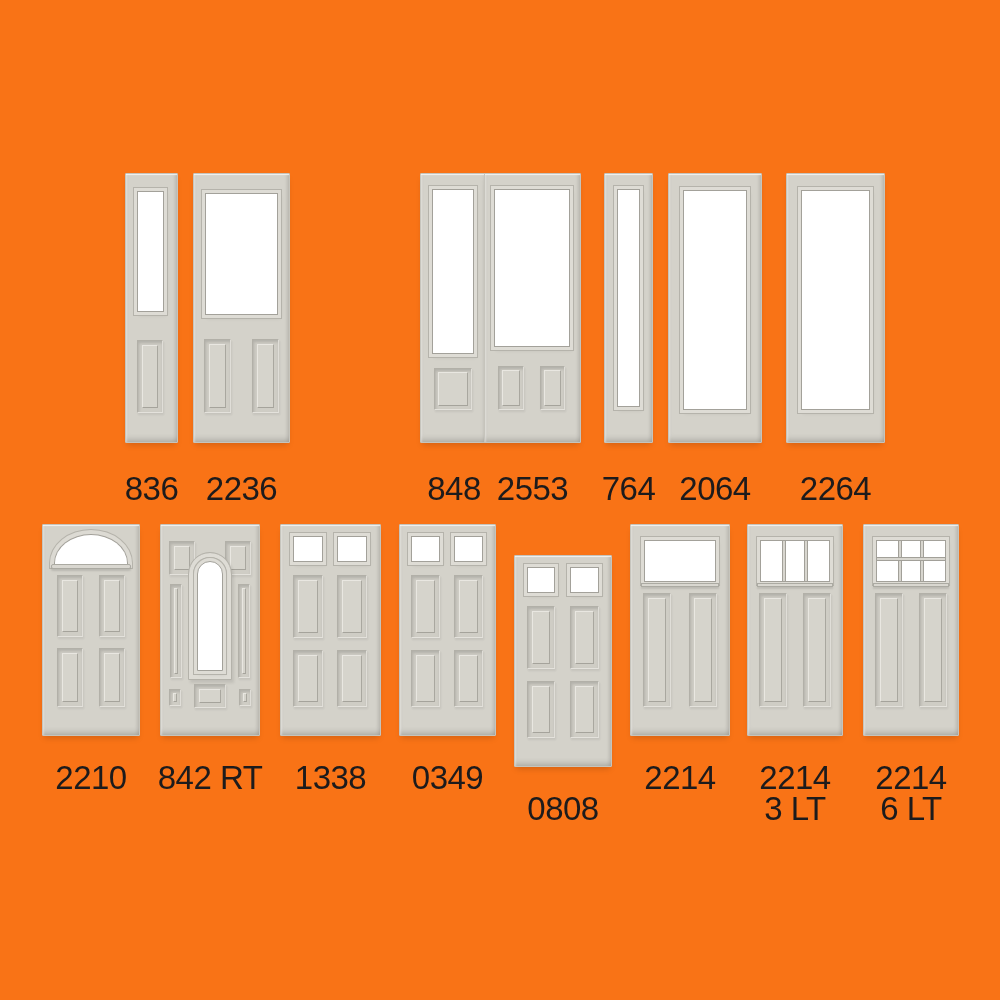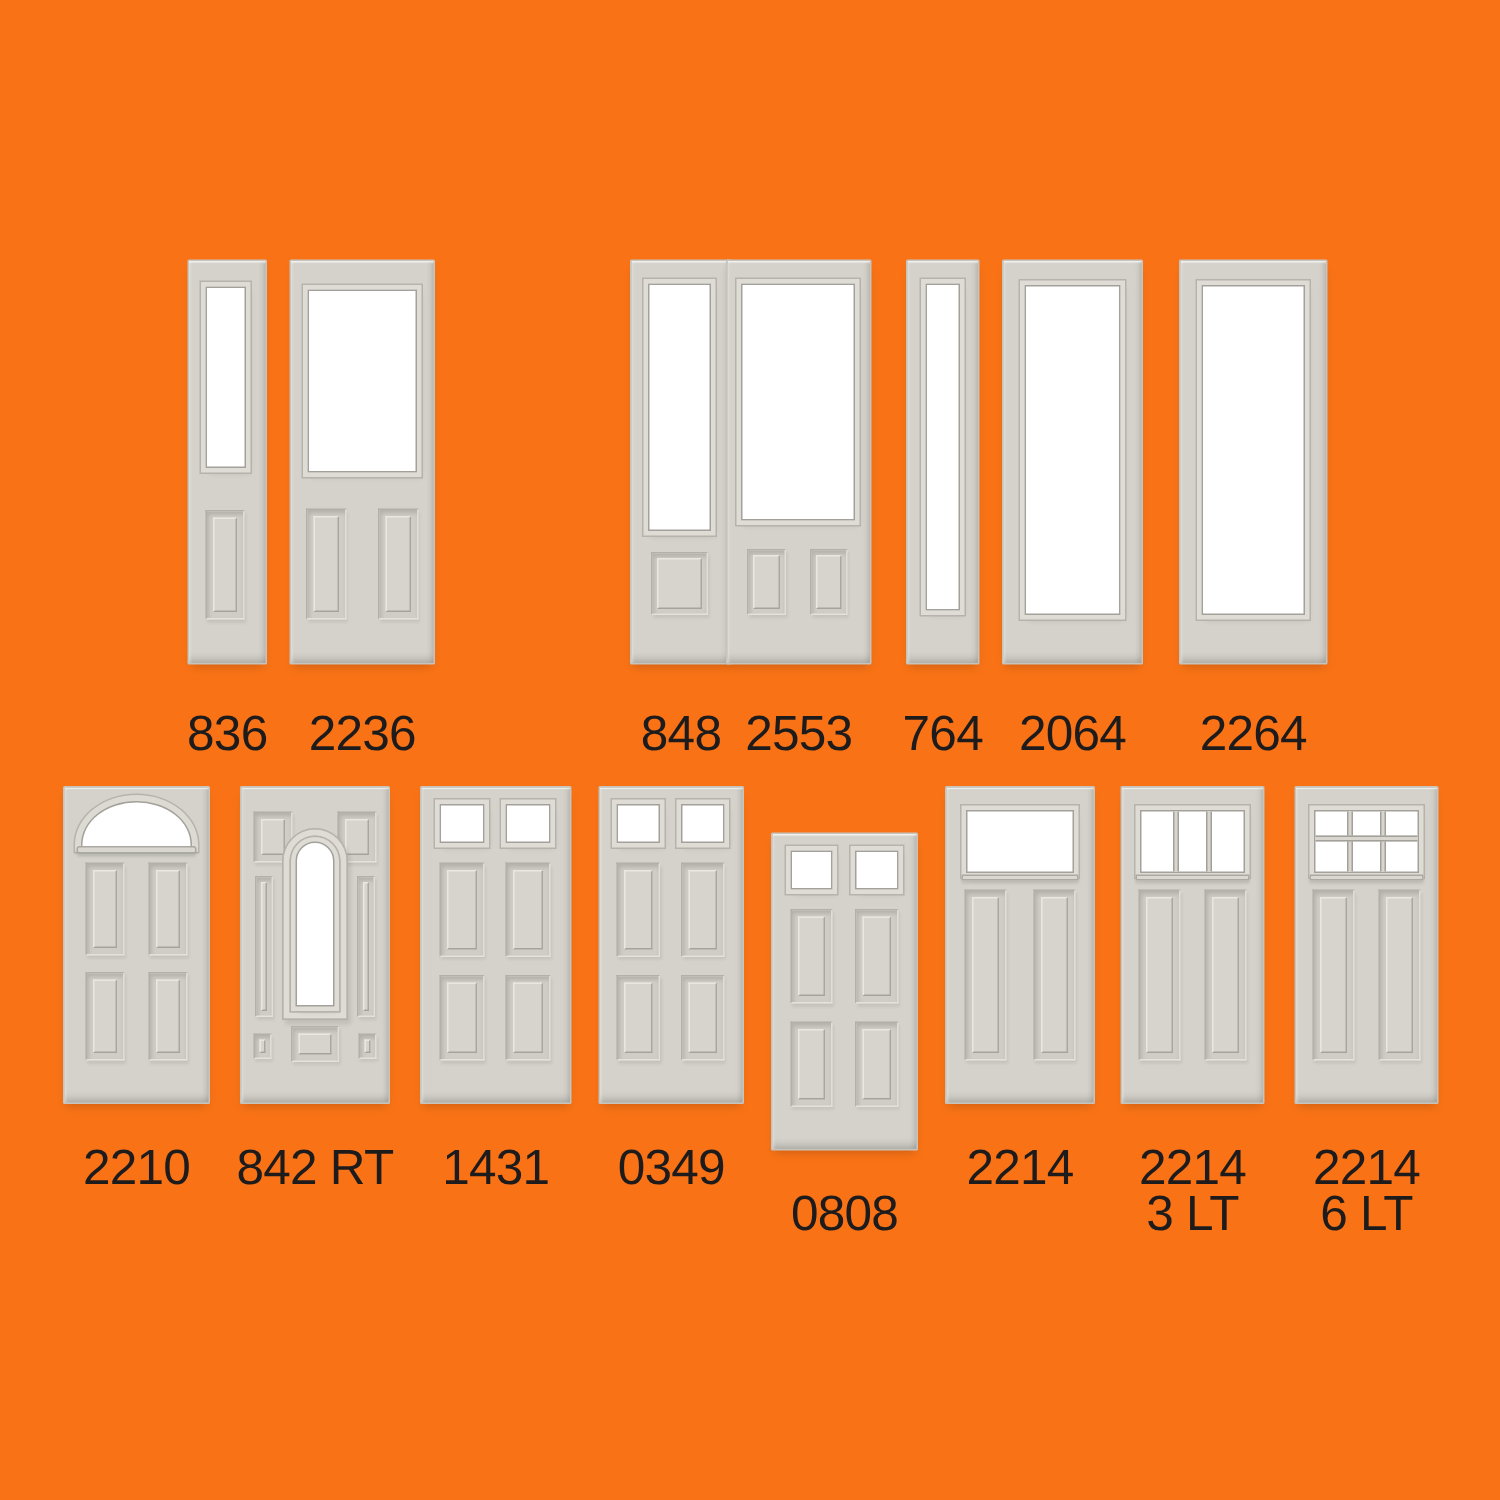--- a/index.html
+++ b/index.html
@@ -245,21 +245,21 @@
 
   <figure class="slot r2 s1008">
     <div class="door d6p">
       <div class="lite ltl"></div>
       <div class="lite ltr"></div>
       <div class="panel ptl"></div>
       <div class="panel ptr"></div>
       <div class="panel pbl"></div>
       <div class="panel pbr"></div>
     </div>
-    <figcaption class="label"><span>1431</span></figcaption>
+    <figcaption class="label"><span>1338</span></figcaption>
   </figure>
 
   <figure class="slot r2 s0608">
     <div class="door d6p">
       <div class="lite ltl"></div>
       <div class="lite ltr"></div>
       <div class="panel ptl"></div>
       <div class="panel ptr"></div>
       <div class="panel pbl"></div>
       <div class="panel pbr"></div>

